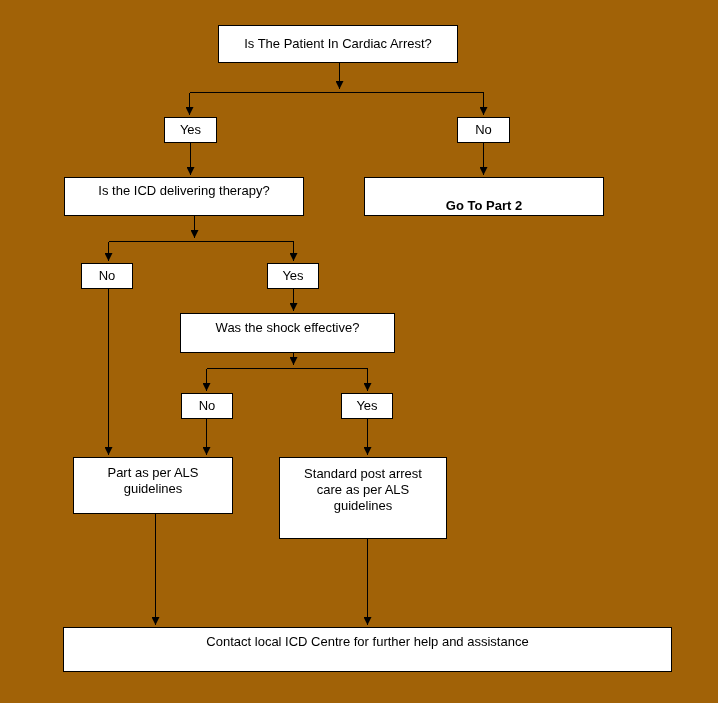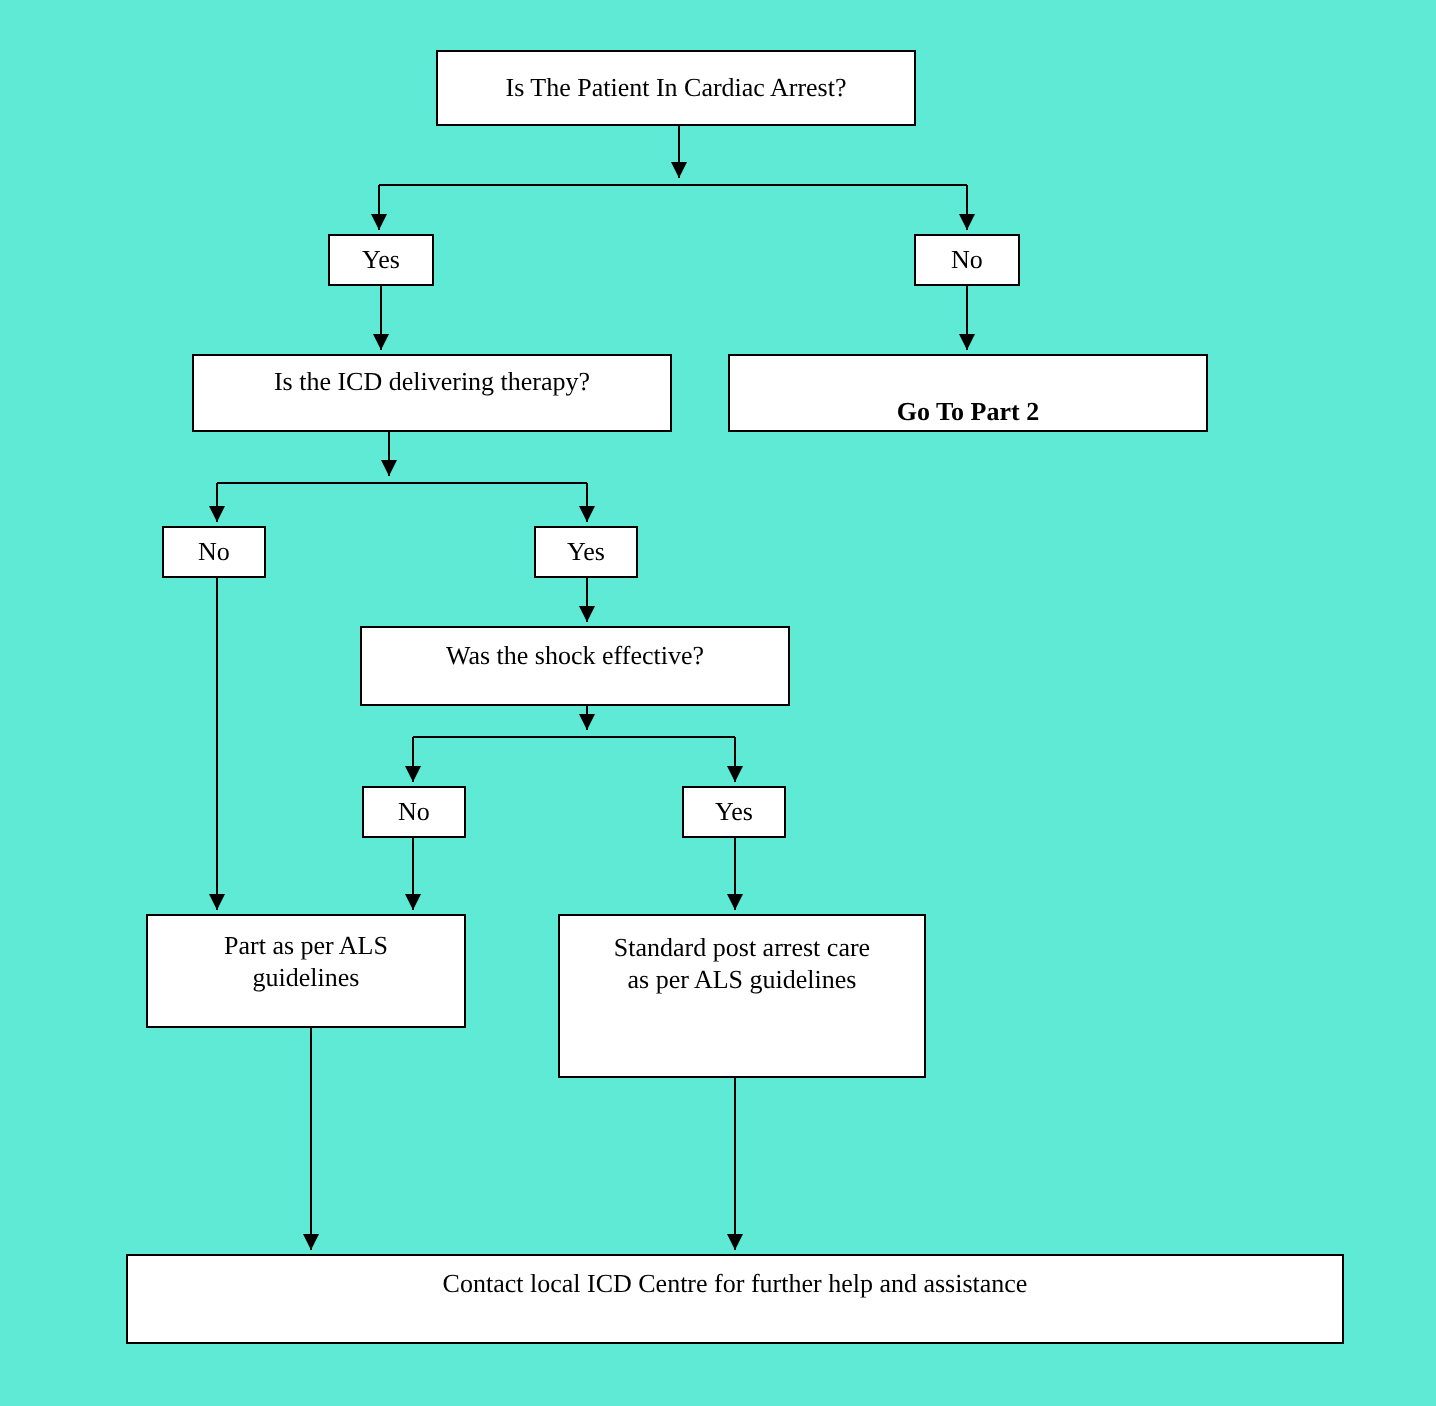--- a/index.html
+++ b/index.html
@@ -4,22 +4,22 @@
 <style>
   html, body {
     margin: 0;
     padding: 0;
     background: #ffffff;
   }
   #canvas {
     position: relative;
     width: 718px;
     height: 703px;
-    background: #5eead4;
-    font-family: Liberation Serif, serif;
+    background: #a16207;
+    font-family: Liberation Sans, sans-serif;
     font-size: 13px;
     color: #000000;
   }
   #connectors {
     position: absolute;
     left: 0;
     top: 0;
     width: 718px;
     height: 703px;
     pointer-events: none;
@@ -40,29 +40,29 @@
     text-align: center;
     line-height: 16px;
   }
   .box.v-center { align-items: center; }
   .bold { font-weight: bold; }
 
   
   #node-q-cardiac   { left: 218px; top: 25px;  width: 240px; height: 38px; }
   #node-yes-1       { left: 164px; top: 117px; width: 53px;  height: 26px; }
   #node-no-1        { left: 457px; top: 117px; width: 53px;  height: 26px; }
-  #node-q-icd       { left: 96px;  top: 177px; width: 240px; height: 39px; padding-top: 5px; }
+  #node-q-icd       { left: 64px;  top: 177px; width: 240px; height: 39px; padding-top: 5px; }
   #node-part2       { left: 364px; top: 177px; width: 240px; height: 39px; padding-top: 20px; }
   #node-no-2        { left: 81px;  top: 263px; width: 52px;  height: 26px; }
   #node-yes-2       { left: 267px; top: 263px; width: 52px;  height: 26px; }
   #node-q-shock     { left: 180px; top: 313px; width: 215px; height: 40px; padding-top: 6px; }
   #node-no-3        { left: 181px; top: 393px; width: 52px;  height: 26px; }
   #node-yes-3       { left: 341px; top: 393px; width: 52px;  height: 26px; }
   #node-treat       { left: 73px;  top: 457px; width: 160px; height: 57px; padding-top: 7px; }
-  #node-standard    { left: 279px; top: 457px; width: 184px; height: 82px; padding-top: 8px; }
+  #node-standard    { left: 279px; top: 457px; width: 168px; height: 82px; padding-top: 8px; }
   #node-contact     { left: 63px;  top: 627px; width: 609px; height: 45px; padding-top: 6px; }
 
   #node-treat span    { display: inline-block; max-width: 120px; }
   #node-standard span { display: inline-block; max-width: 135px; }
 </style>
 </head>
 <body>
 
 <div id="canvas">
 

